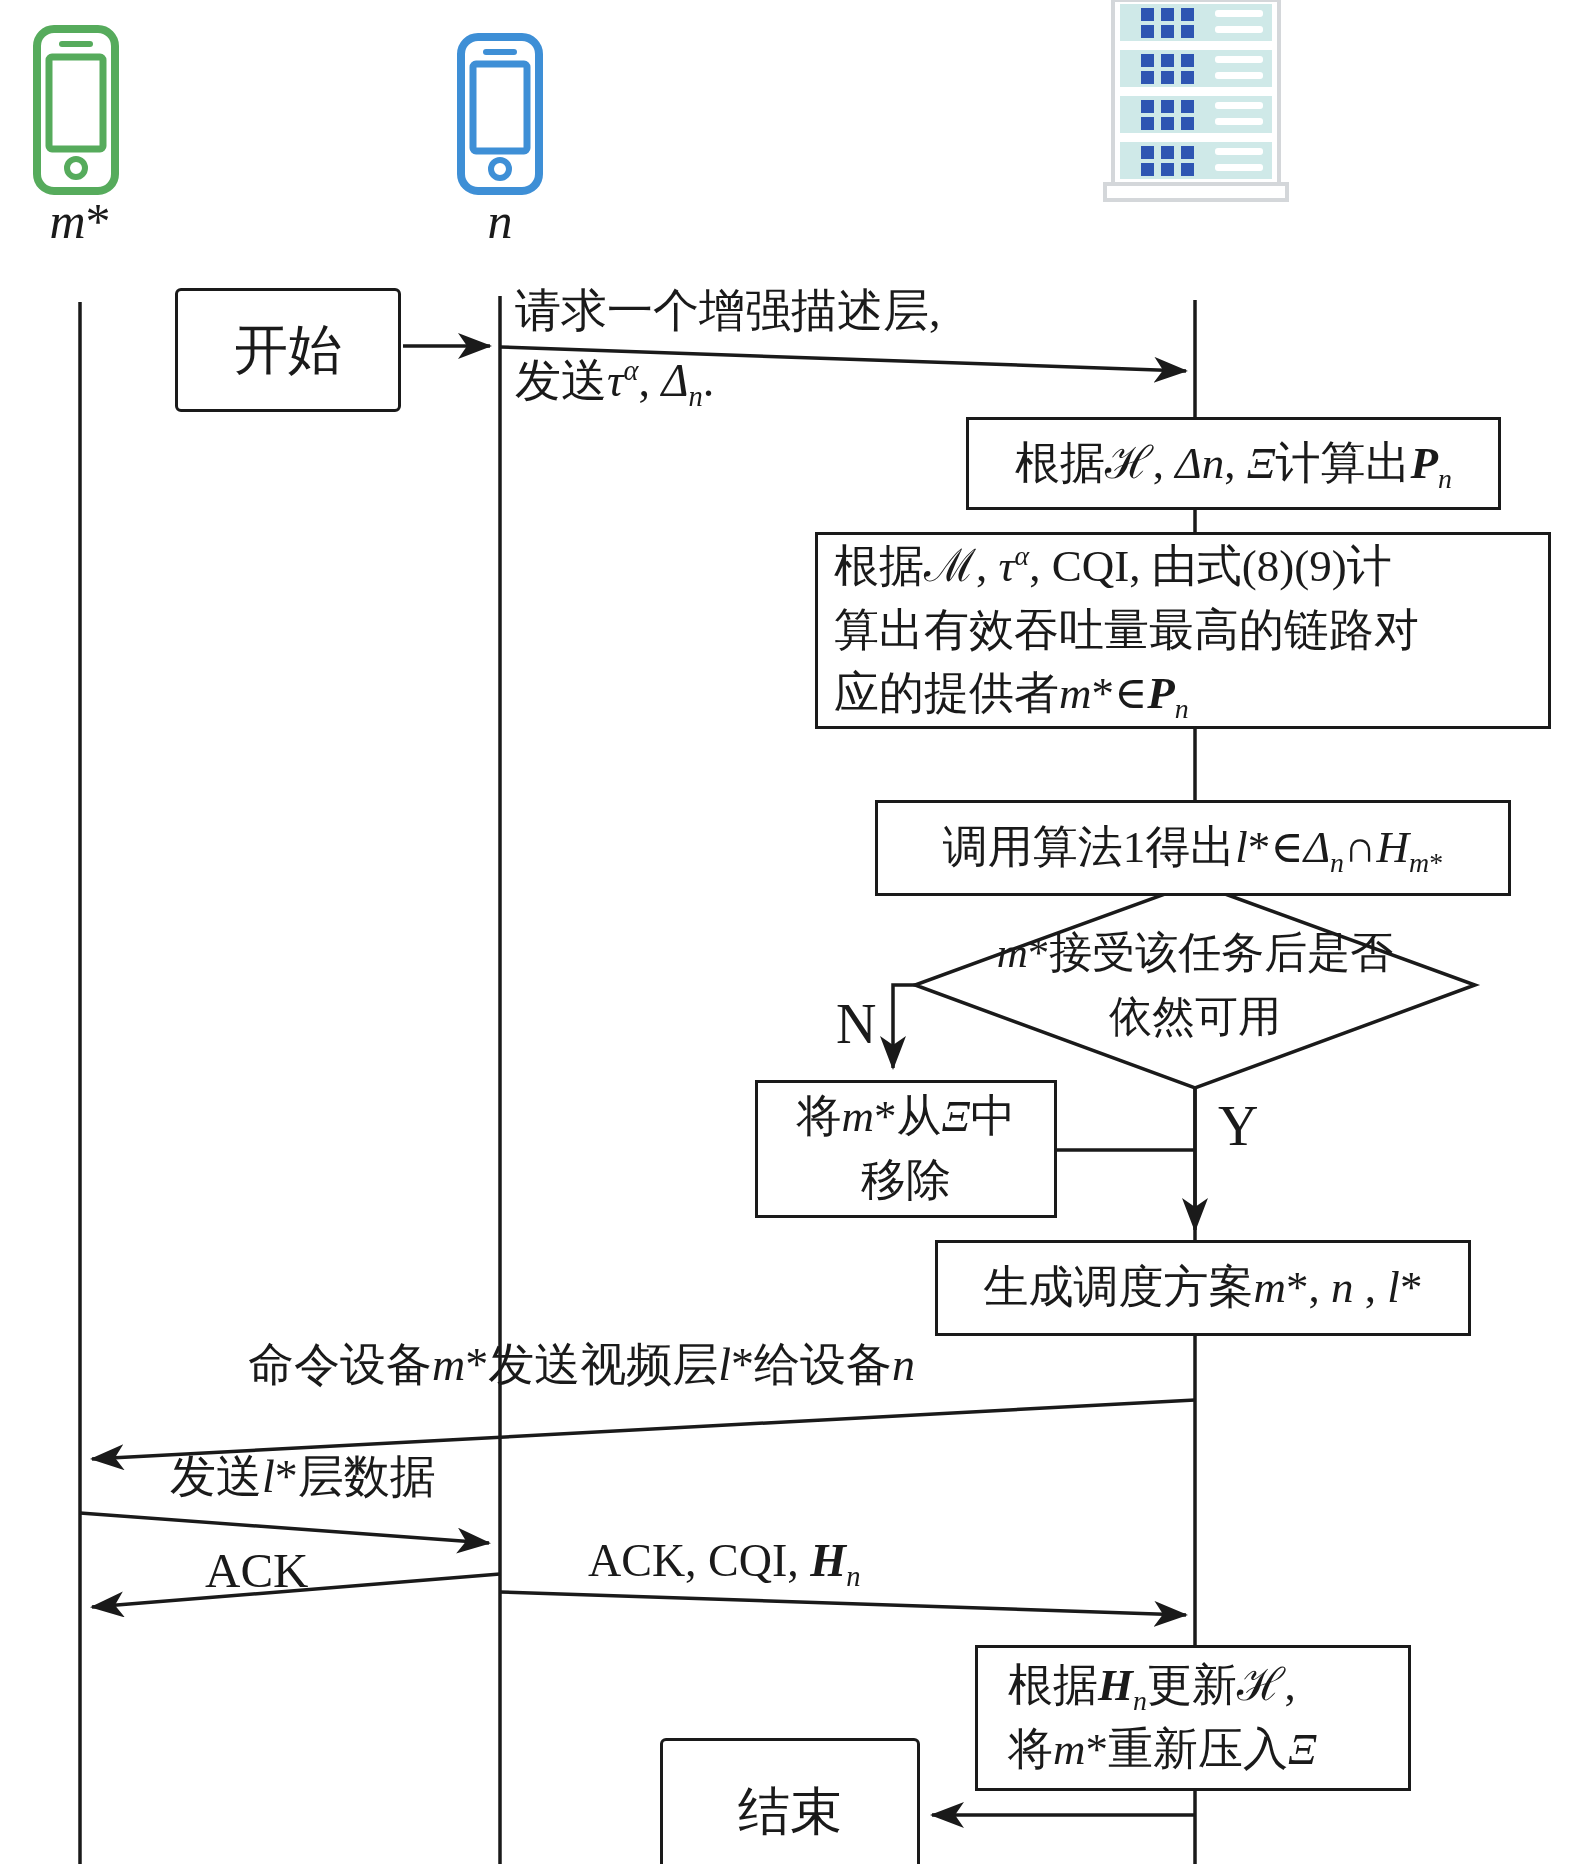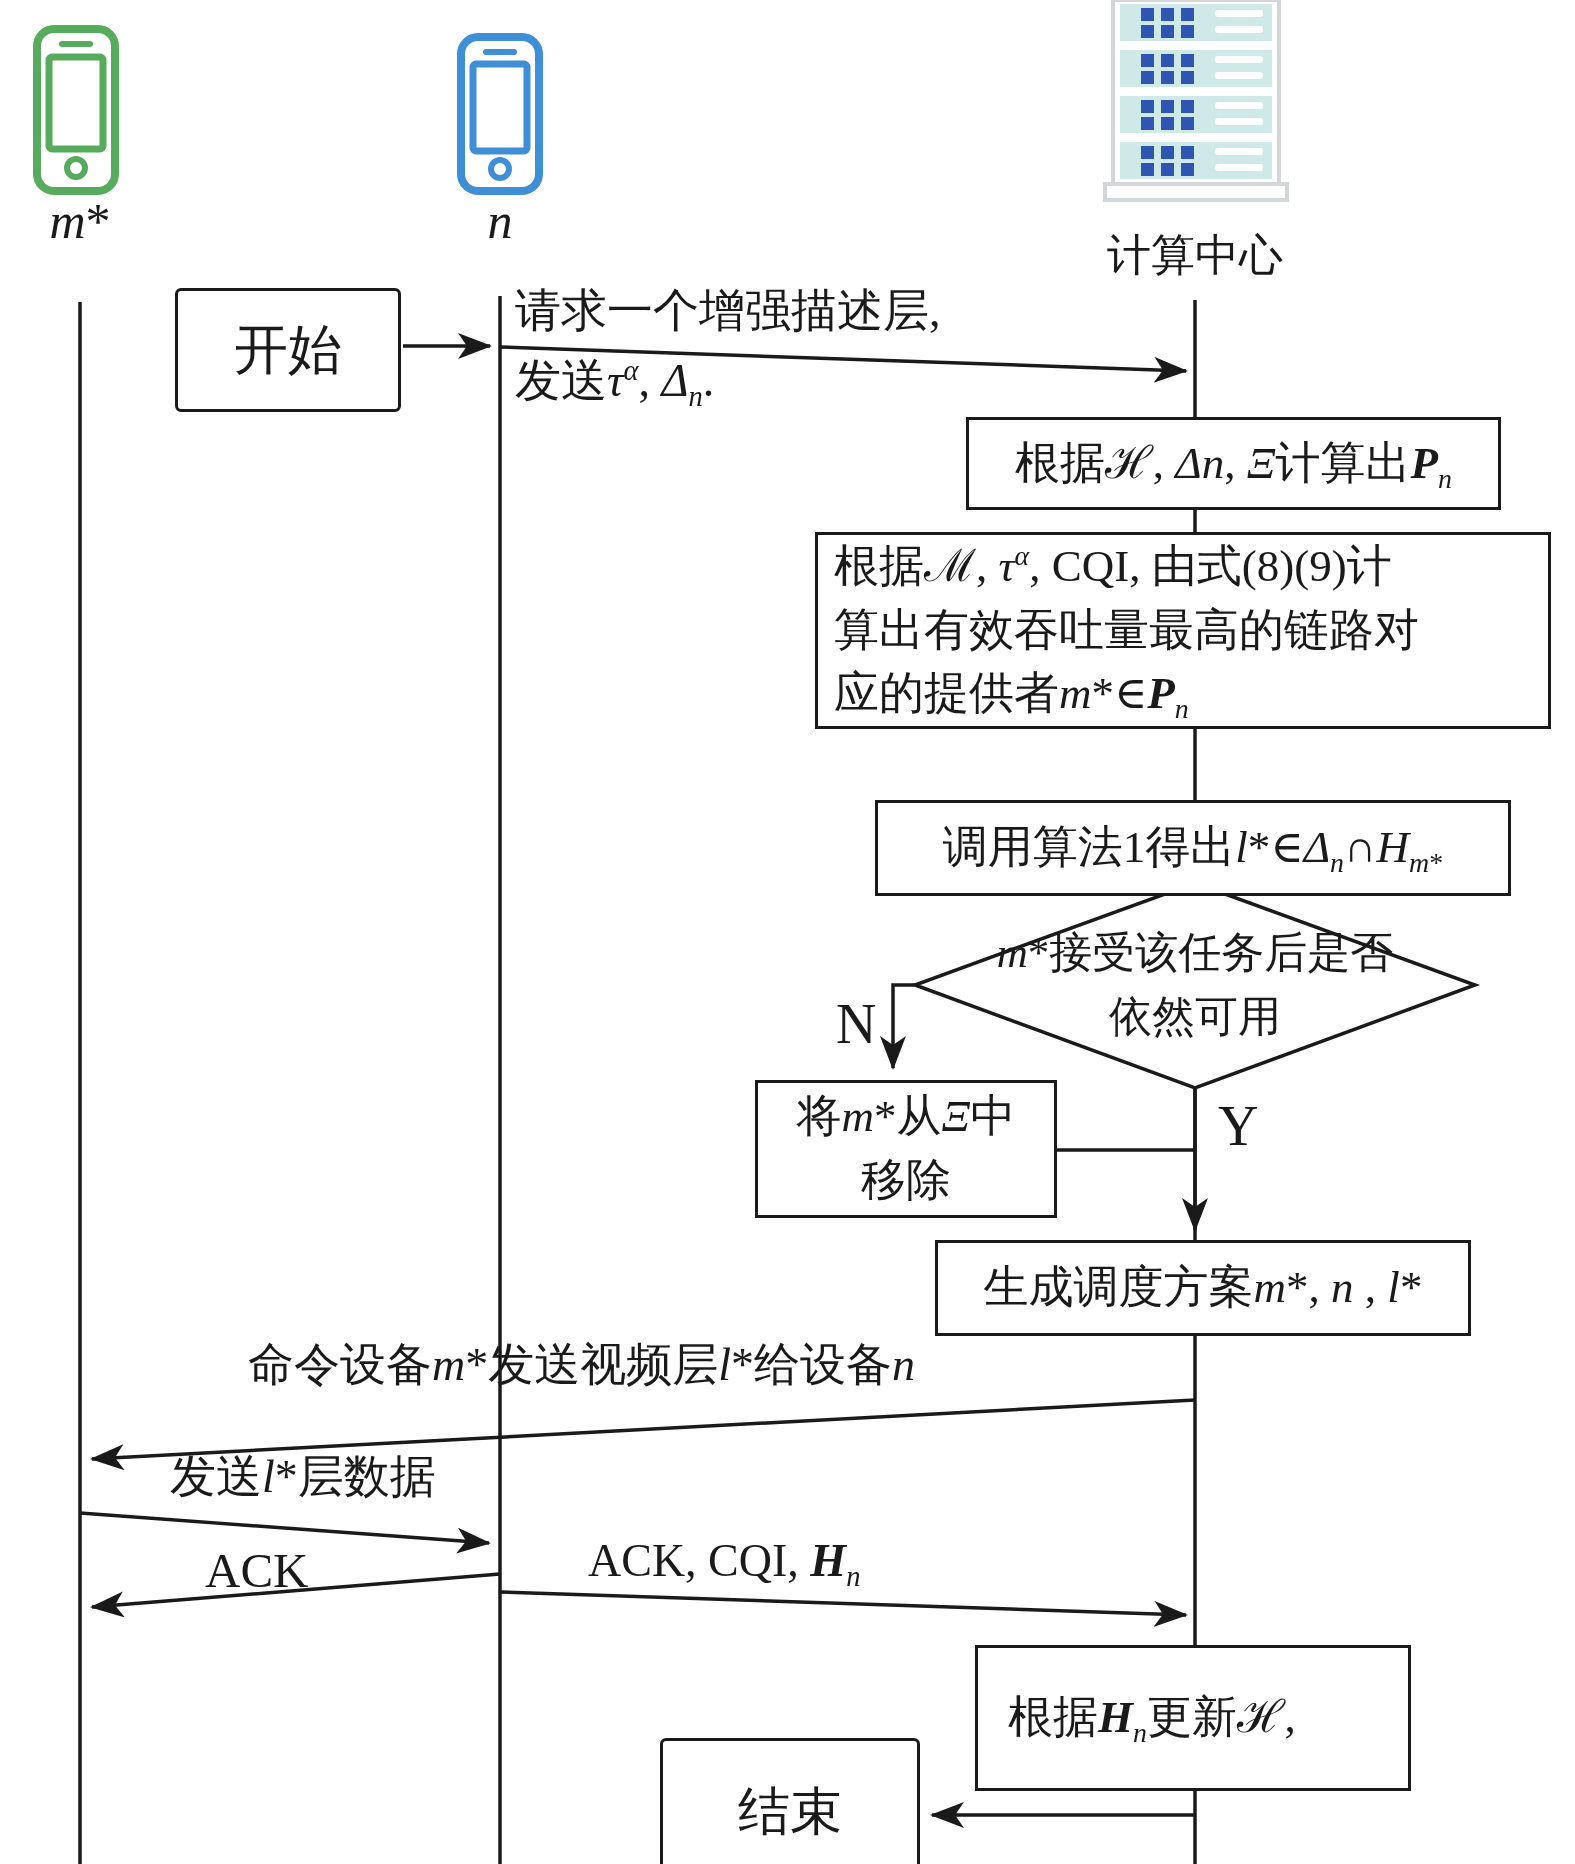--- a/index.html
+++ b/index.html
@@ -129,21 +129,20 @@
         <rect x="112" y="148" width="48" height="7" rx="3"></rect>
           <rect x="112" y="164" width="48" height="7" rx="3"></rect>
       </g>
 
       <rect x="2" y="184" width="182" height="16" fill="#ffffff" stroke="#d4d7da" stroke-width="4"></rect>
     </g>
   </svg>
 
   <div class="lbl centered" style="left:28px;top:194px;width:104px;font-size:50px;"><i>m</i>*</div>
   <div class="lbl centered" style="left:448px;top:194px;width:104px;font-size:50px;"><i>n</i></div>
-  <div class="lbl centered" style="left:1070px;top:232px;width:250px;font-size:44px;">计算中心</div>
 
   <div class="pbox center rounded" style="left:175px;top:288px;width:226px;height:124px;font-size:54px;">
     <span>开始</span>
   </div>
 
   <div class="pbox center" style="left:966px;top:405px;width:535px;height:93px;margin-top:12px;">
     <span>根据ℋ, <i>Δn</i>, <i>Ξ</i>计算出<b><i>P</i></b><sub><i>n</i></sub></span>
   </div>
 
   <div class="pbox leftal" style="left:815px;top:532px;width:736px;height:197px;">
@@ -168,20 +167,21 @@
     <span>将<i>m</i>*从<i>Ξ</i>中</span>
     <span>移除</span>
   </div>
 
   <div class="pbox center" style="left:935px;top:1240px;width:536px;height:96px;">
     <span>生成调度方案<i>m</i>*, <i>n</i> , <i>l</i>*</span>
   </div>
 
   <div class="pbox leftal" style="left:975px;top:1645px;width:436px;height:146px;padding-left:30px;">
     <span>根据<b><i>H</i></b><sub><i>n</i></sub>更新ℋ,</span>
+    <span>将<i>m</i>*重新压入<i>Ξ</i></span>
   </div>
 
   <div class="pbox center rounded" style="left:660px;top:1738px;width:260px;height:148px;font-size:52px;">
     <span>结束</span>
   </div>
 
   <div class="lbl" style="left:515px;top:286px;">请求一个增强描述层,</div>
   <div class="lbl" style="left:515px;top:356px;">发送<i>τ</i><sup><i>α</i></sup>, <i>Δ</i><sub><i>n</i></sub>.</div>
 
   <div class="lbl" style="left:248px;top:1340px;">命令设备<i>m</i>*发送视频层<i>l</i>*给设备<i>n</i></div>

